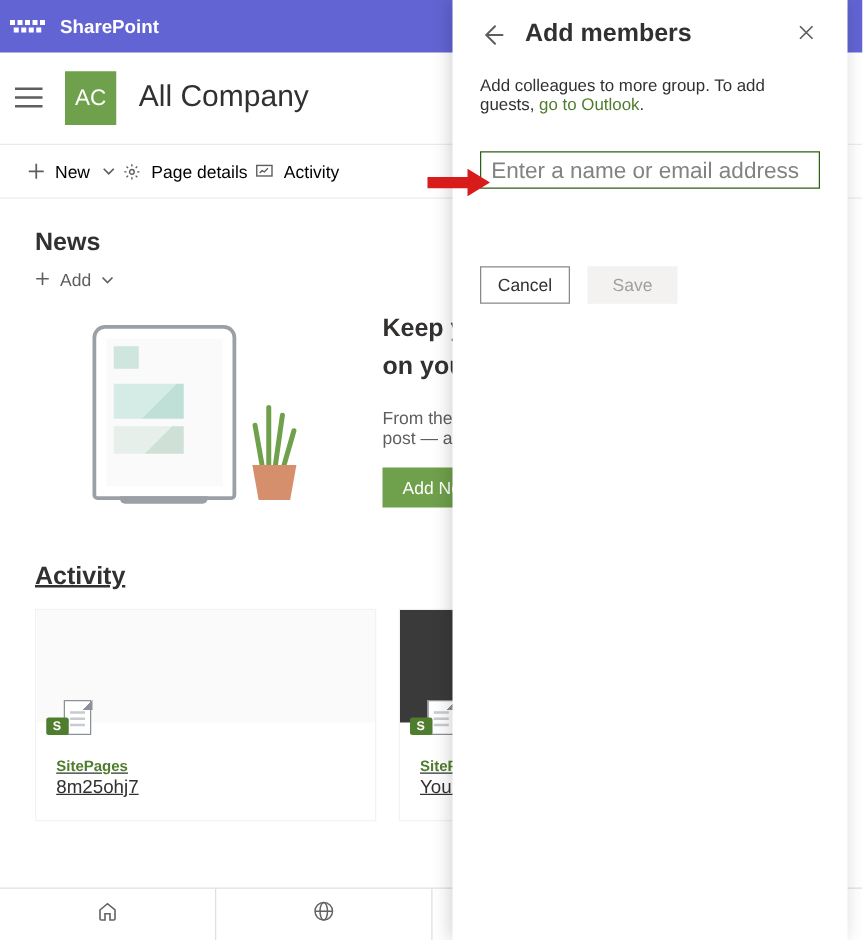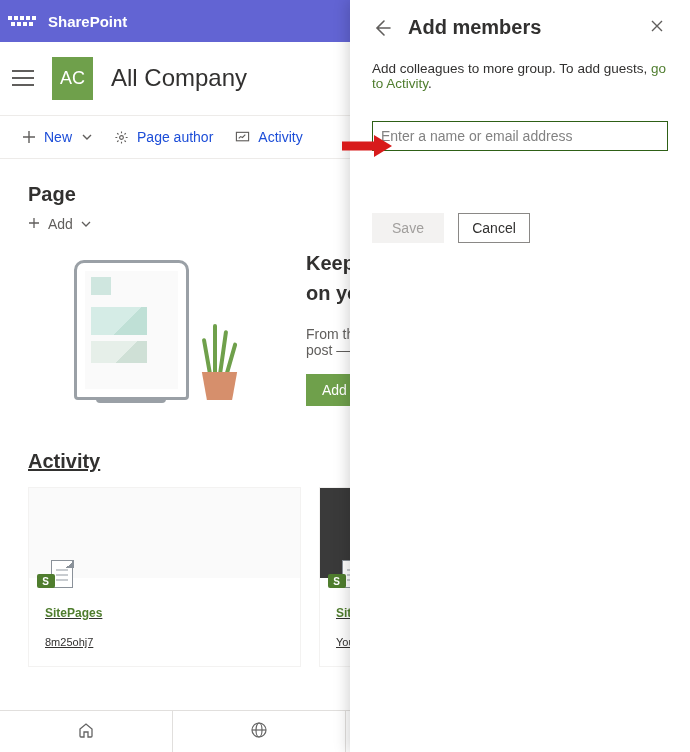--- a/index.html
+++ b/index.html
@@ -9,21 +9,21 @@
     .waffle { width:28px; height:28px; display:flex; flex-wrap:wrap; align-content:center; justify-content:center; gap:2px; margin-right:12px; }
     .waffle span { width:4px; height:4px; background:#fff; }
     .suite-title { font-size:15px; font-weight:600; }
     
     .site-header { height:73px; display:flex; align-items:center; padding:0 0 0 12px; border-bottom:1px solid transparent; }
     .hamburger { width:22px; height:16px; display:flex; flex-direction:column; justify-content:space-between; margin-right:18px; cursor:pointer;}
     .hamburger span { height:2px; background:#605e5c; }
     .site-logo { width:41px; height:43px; background:#6fa04b; color:#fff; display:flex; align-items:center; justify-content:center; font-size:18px; margin-right:18px; }
     .site-name { font-size:24px; font-weight:300; color:#323130; }
     
-    .command-bar { height:44px; display:flex; align-items:center; padding:0 22px; gap:22px; border-top:1px solid #edebe9; border-bottom:1px solid #edebe9; font-size:14px; color:#1d4ed8; }
+    .command-bar { height:44px; display:flex; align-items:center; padding:0 22px; gap:6px; border-top:1px solid #edebe9; border-bottom:1px solid #edebe9; font-size:14px; color:#000000; }
     .cmd { display:flex; align-items:center; gap:8px; cursor:pointer; }
     .cmd-icon { color:#605e5c; display:inline-flex; }
     .chev { margin-left:2px; }
     
     .main { padding:24px 28px 0 28px; height:calc(100% - 42px - 73px - 44px - 42px); overflow:hidden; }
     .section-title { font-size:20px; font-weight:600; margin-bottom:10px; }
     .add-row { color:#605e5c; font-size:14px; display:flex; gap:8px; margin-bottom:8px; cursor:pointer;}
     .news-row { display:flex; gap:20px; align-items:flex-start; }
     .news-illustration { width:258px; height:160px; display:flex; align-items:flex-end; justify-content:center; gap:10px;}
     .tablet { width:115px; height:140px; border:3px solid #9aa0a6; border-radius:10px 10px 4px 4px; background:#fff; position:relative; }
@@ -50,34 +50,34 @@
     .card-thumb { height:90px; background:#fafafa; }
     .card-thumb.dark { background:#3a3a3a; display:flex; align-items:center; justify-content:center;}
     .card-thumb.dark .glyph{ font-size:78px; font-weight:700; color:#fff; line-height:0.6; transform:translateY(8px);}
     .card-body { padding:14px 16px 18px 16px; position:relative;}
     .file-icon { position:absolute; top:-18px; left:14px; width:30px; height:32px;}
     .badge { position:absolute; left:-6px; bottom:4px; width:18px; height:14px; background:#4f7d2e; color:#fff; font-size:10px; font-weight:700; display:flex; align-items:center; justify-content:center; border-radius:2px; padding-right:1px;}
     .doc { width:22px; height:28px; background:#fff; border:1.5px solid #8a9199; position:absolute; right:0; top:0;}
     .doc::before{content:"";position:absolute;right:-1.5px;top:-1.5px;width:8px;height:8px;background:linear-gradient(135deg,transparent 50%,#8a9199 50%);}
     .doc::after{content:"";position:absolute;left:4px;top:8px;right:4px;height:2px;background:#c8ccd0;box-shadow:0 5px 0 #c8ccd0,0 10px 0 #c8ccd0;}
     .card-cat { color:#4f7d2e; font-size:12px; font-weight:600; margin-top:14px;}
-    .card-title { font-size:11px; margin-top:16px;}
+    .card-title { font-size:15px; margin-top:1px;}
     
     .bottom-bar { position:absolute; bottom:0; left:0; right:0; height:42px; border-top:1px solid #e1dfdd; background:#fff; display:flex;}
     .bottom-cell { flex:1; display:flex; align-items:center; justify-content:center; color:#646464; cursor:pointer;}
     .bottom-cell + .bottom-cell { border-left:1px solid #e1dfdd;}
     
-    .panel { position:absolute; top:0; right:0; width:340px; height:100%; background:#fff; box-shadow:-2px 0 14px rgba(0,0,0,0.18); padding:16px 22px;}
+    .panel { position:absolute; top:0; right:12px; width:316px; height:100%; background:#fff; box-shadow:-2px 0 14px rgba(0,0,0,0.18); padding:16px 22px;}
     .panel-header { display:flex; align-items:center; gap:16px; margin-bottom:22px;}
     .back-arrow { width:20px; height:20px; color:#605e5c; cursor:pointer;}
     .panel-title { font-size:20px; font-weight:600; flex:1;}
     .close-x { width:18px; height:18px; color:#605e5c; cursor:pointer;}
     .panel-desc { font-size:13.5px; color:#323130;}
     .panel-desc a { color:#4f7d2e; text-decoration:none;}
-    .member-input { width:100%; margin-top:30px; height:30px; border:1.5px solid #2e6016; padding:0 8px; font-size:14px; color:#701a75; outline:none;}
+    .member-input { width:100%; margin-top:30px; height:30px; border:1.5px solid #2e6016; padding:0 8px; font-size:18px; color:#701a75; outline:none;}
     .member-input::placeholder{ color:#828282; font-style:normal;}
     .panel-btns { margin-top:62px; display:flex; gap:14px;}
     .btn { height:30px; padding:0 20px; font-size:14px; cursor:pointer; display:flex; align-items:center; justify-content:center;}
     .btn-save { background:#f3f2f1; color:#a19f9d; border:none; cursor:default; width:72px;}
     .btn-cancel { background:#fff; border:1px solid #8a8886; color:#323130; width:72px;}
     
     .red-arrow { position:absolute; top:134px; left:340px; z-index:10;}
   </style>
 </head>
 <body>
@@ -121,37 +121,37 @@
         </svg>
     </span>
   </div>
   <div class="cmd">
     <span class="cmd-icon">
       <svg width="15" height="15" viewBox="0 0 16 16">
           <circle cx="8" cy="8" r="2" fill="none" stroke="#605e5c" stroke-width="1.2"></circle>
           <path d="M8 1.5v2M8 12.5v2M14.5 8h-2M3.5 8h-2M12.6 3.4l-1.4 1.4M4.8 11.2l-1.4 1.4M12.6 12.6l-1.4-1.4M4.8 4.8L3.4 3.4" stroke="#605e5c" stroke-width="1.2"></path>
         </svg>
     </span>
-    <span>Page author</span>
+    <span>Page details</span>
   </div>
   <div class="cmd">
     <span class="cmd-icon">
       <svg width="15" height="15" viewBox="0 0 16 16">
           <rect x="1.5" y="2.5" width="13" height="9" fill="none" stroke="#605e5c" stroke-width="1.2"></rect>
           <path d="M4 9l2-2 2 1 3-3" stroke="#605e5c" stroke-width="1.2" fill="none"></path>
         </svg>
     </span>
     <span>Activity</span>
   </div>
 </div>
 
 <div class="main">
 
   <div>
-    <div class="section-title">Page</div>
+    <div class="section-title">News</div>
     <div class="add-row">
       <span>
         <svg width="12" height="12" viewBox="0 0 12 12">
             <path d="M6 1v10M1 6h10" stroke="#605e5c" stroke-width="1.3"></path>
           </svg>
       </span>
       <span>Add</span>
       <span>
         <svg width="10" height="10" viewBox="0 0 10 10">
             <path d="M1 3l4 4 4-4" stroke="#605e5c" stroke-width="1.3" fill="none"></path>
@@ -246,26 +246,26 @@
         </svg>
     </span>
     <div class="panel-title">Add members</div>
     <span class="close-x">
       <svg width="14" height="14" viewBox="0 0 14 14">
           <path d="M2 2l10 10M12 2L2 12" stroke="#605e5c" stroke-width="1.4"></path>
         </svg>
     </span>
   </div>
   <div class="panel-desc">
-    <span>Add colleagues to more group. To add guests, </span><a href="#">go to Activity</a>.
+    <span>Add colleagues to more group. To add guests, </span><a href="#">go to Outlook</a>.
   </div>
   <input class="member-input" type="text" placeholder="Enter a name or email address" style="">
   <div class="panel-btns">
+    <button class="btn btn-cancel">Cancel</button>
     <button class="btn btn-save" disabled="">Save</button>
-    <button class="btn btn-cancel">Cancel</button>
   </div>
 </div>
 
 <div class="red-arrow">
   <svg width="52" height="24" viewBox="0 0 52 24">
     <path d="M2 12 H38" stroke="#d81b1b" stroke-width="9"></path>
     <path d="M34 1 L52 12 L34 23 Z" fill="#d81b1b"></path>
   </svg>
 </div>
 

